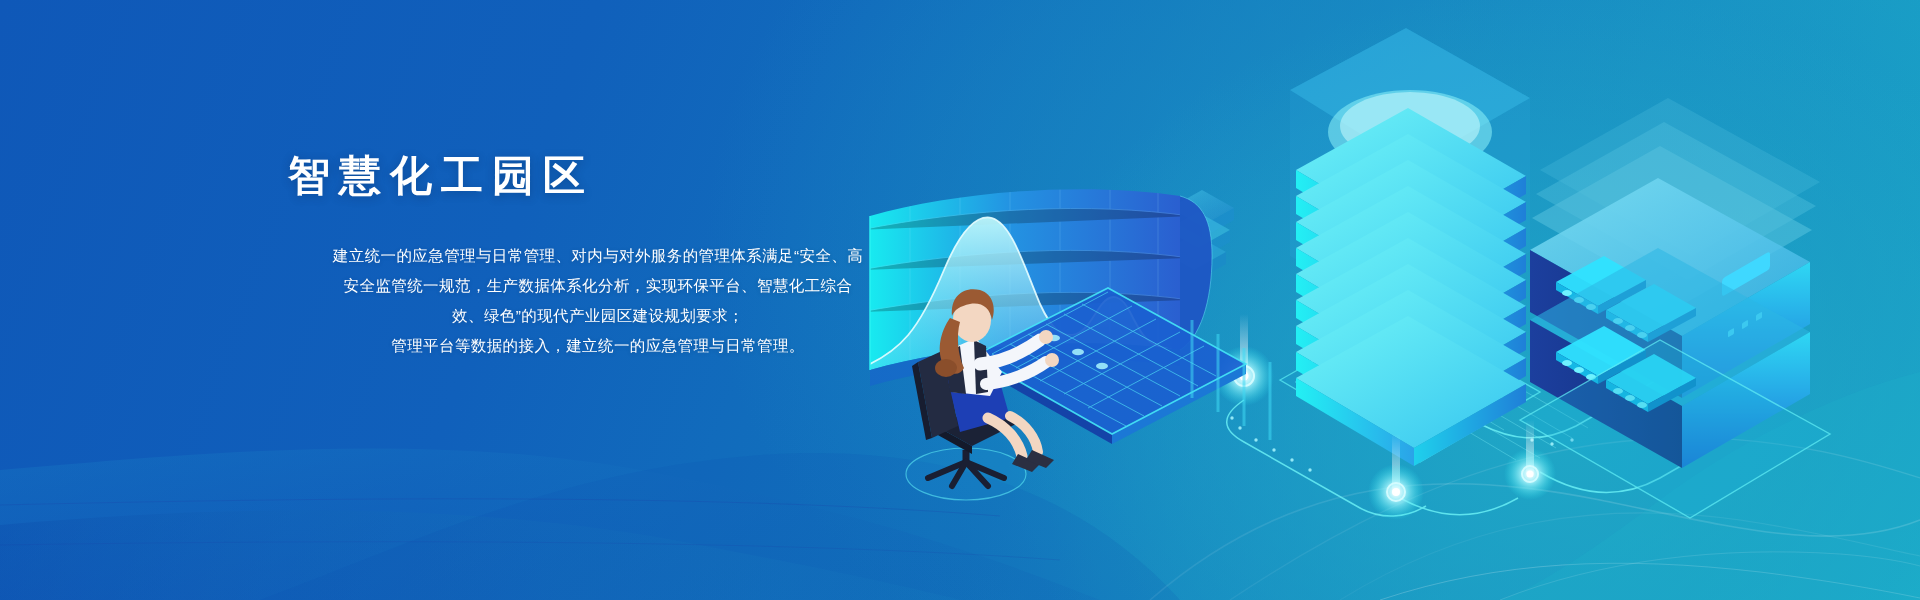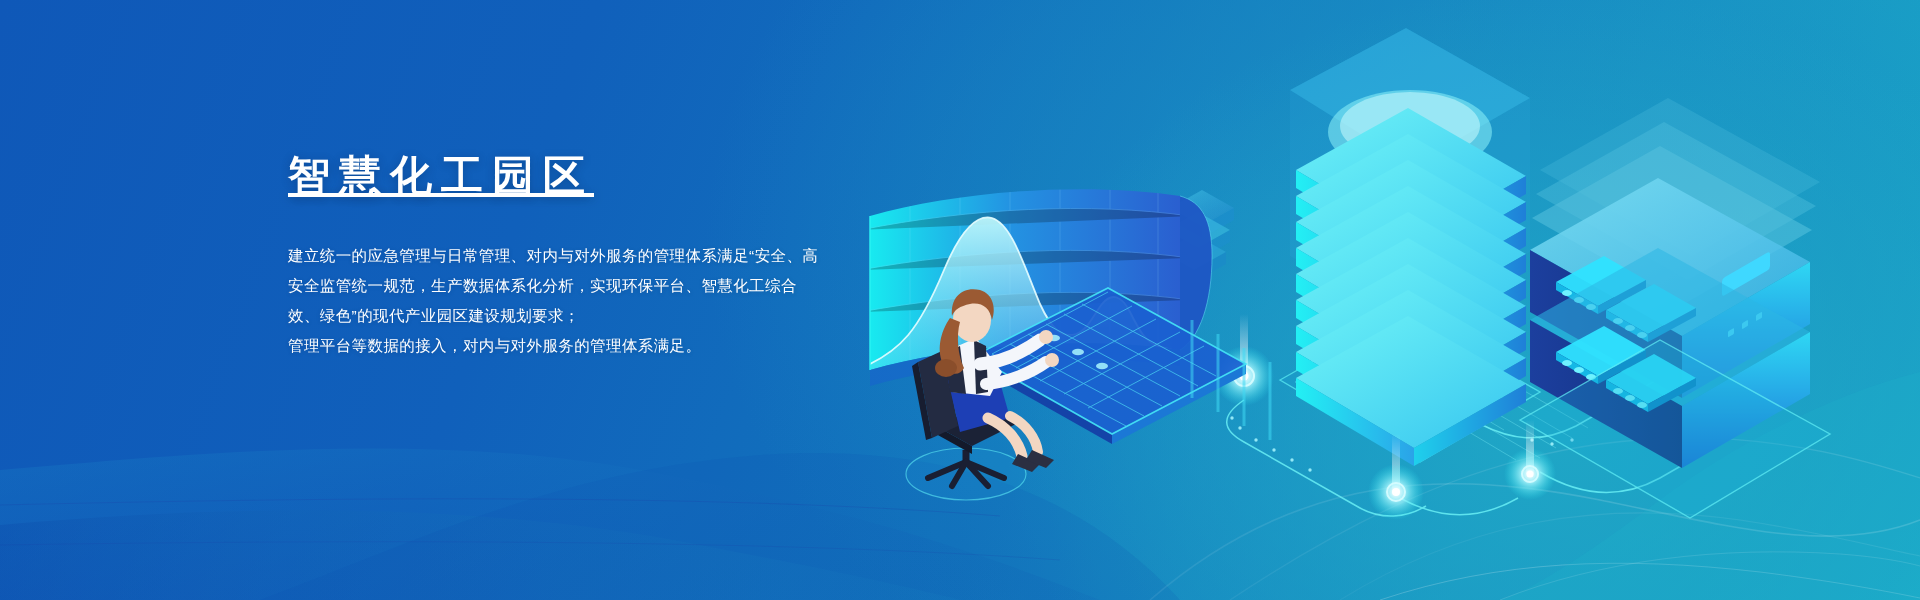--- a/index.html
+++ b/index.html
@@ -26,31 +26,31 @@
   .copy { position:absolute; left:288px; top:150px; width:620px; }
 
   .title {
     font-size:42px;
     font-weight:700;
     color:#ffffff;
     letter-spacing:9px;
     line-height:1.25;
     white-space:nowrap;
     text-shadow:0 2px 10px rgba(0,30,70,.30);
-    text-decoration:underline;
   }
 
   .desc { margin-top:38px; }
   .desc-line {
     font-size:15.5px;
     color:#ffffff;
     line-height:30px;
     letter-spacing:.4px;
     white-space:nowrap;
     text-shadow:0 1px 4px rgba(0,30,70,.22);
+    text-align:center;
   }
 
   
   #art { position:absolute; left:840px; top:20px; width:1080px; height:560px; }
 </style>
 </head>
 <body>
 
 <div id="banner">
 
@@ -85,21 +85,21 @@
     <path d="M0,505 C300,498 700,492 1000,516" fill="none" stroke="#1d3fa8" stroke-width="1" opacity=".25"></path>
     <path d="M0,545 C320,540 760,538 1060,560" fill="none" stroke="#1d3fa8" stroke-width="1" opacity=".18"></path>
   </svg>
 
   <div class="copy">
     <h1 class="title">智慧化工园区</h1>
     <div class="desc">
       <p class="desc-line">建立统一的应急管理与日常管理、对内与对外服务的管理体系满足“安全、高</p>
       <p class="desc-line">安全监管统一规范，生产数据体系化分析，实现环保平台、智慧化工综合</p>
       <p class="desc-line">效、绿色”的现代产业园区建设规划要求；</p>
-      <p class="desc-line">管理平台等数据的接入，对内与对外服务的管理体系满足。</p>
+      <p class="desc-line">管理平台等数据的接入，建立统一的应急管理与日常管理。</p>
     </div>
   </div>
 
   <svg id="art" viewBox="0 0 1080 560">
     <defs>
       <linearGradient id="gTowerFace" x1="0" y1="0" x2="1" y2="0">
         <stop offset="0" stop-color="#23f0f4"></stop>
         <stop offset="1" stop-color="#2aa3e8"></stop>
       </linearGradient>
       <linearGradient id="gTowerSide" x1="0" y1="0" x2="1" y2="0">

